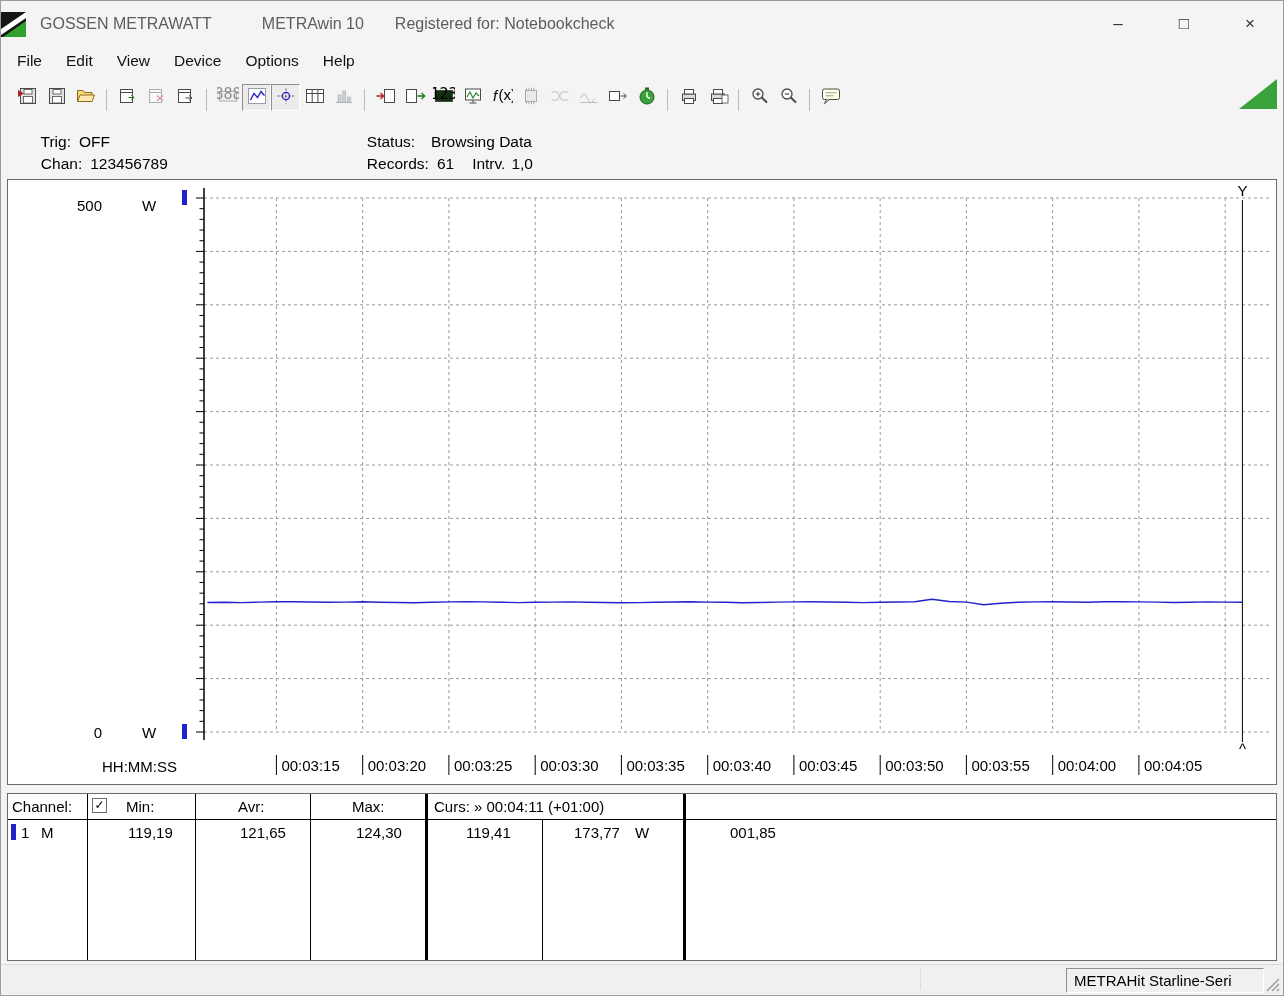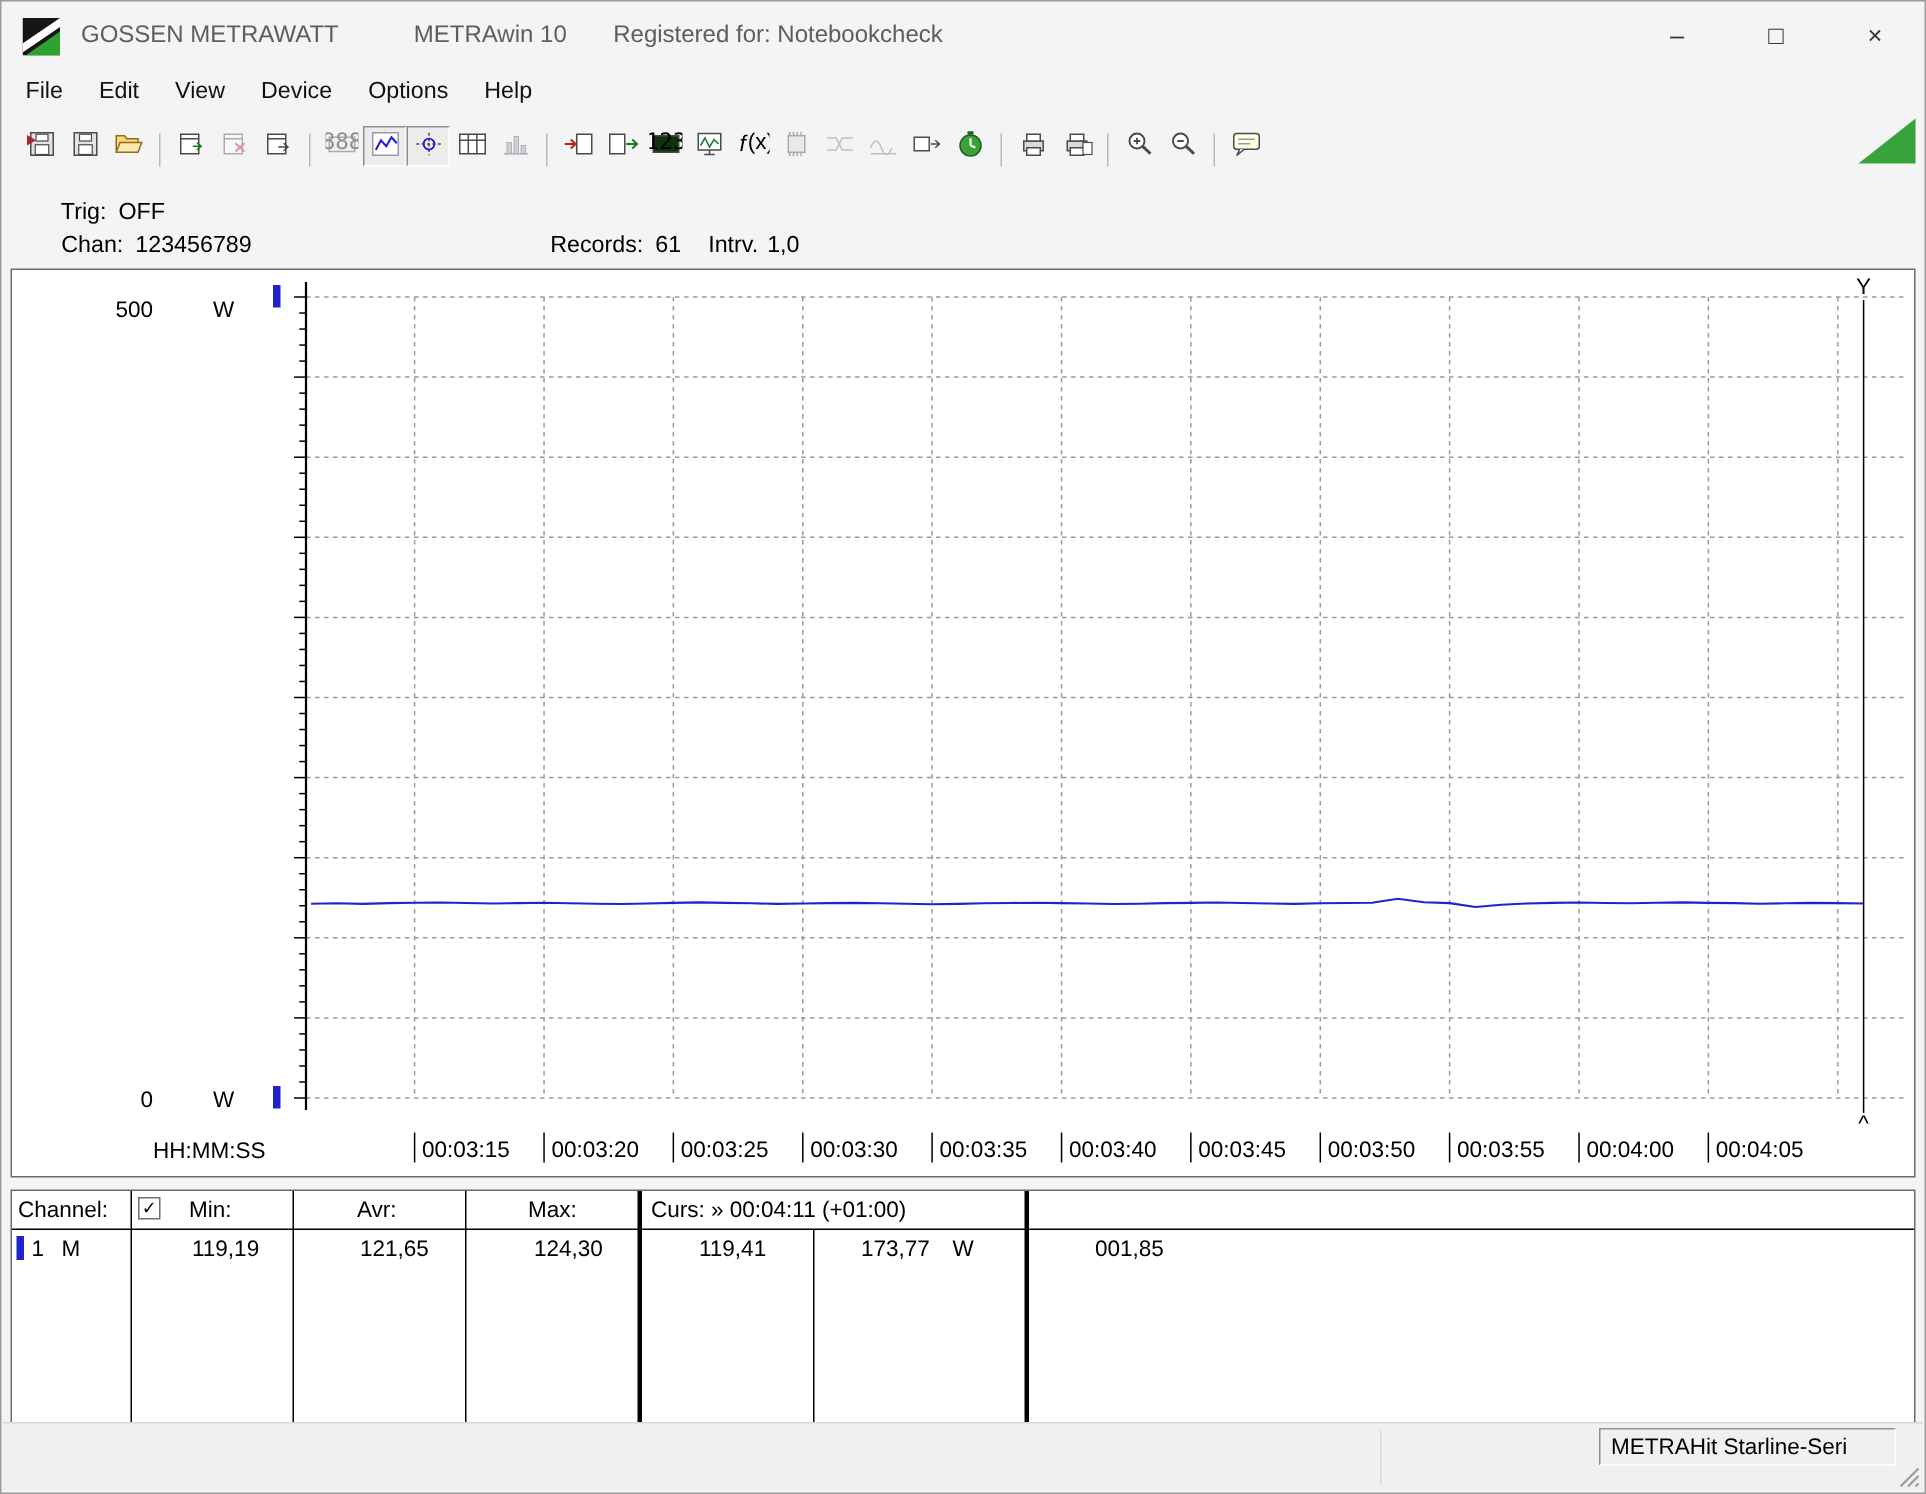--- a/index.html
+++ b/index.html
@@ -1,18 +1,18 @@
 <!DOCTYPE html>
 <html><head>
 <meta charset="utf-8">
 <style>
   *{box-sizing:border-box;margin:0;padding:0}
   html,body{width:1284px;height:996px;background:#fff;font-family:"Liberation Sans",sans-serif;}
   .window{position:relative;width:1284px;height:996px;background:#f4f4f4;border:1px solid #9b9b9b;overflow:hidden}
-  .titlebar{height:46px;display:flex;align-items:center;padding-left:14px;color:#5d5d5d;font-size:16px}
+  .titlebar{height:46px;display:flex;align-items:center;padding-left:0;color:#5d5d5d;font-size:16px}
   .logo{width:25px;height:25px;margin-right:14px}
   .title-app{margin-left:50px}
   .title-reg{margin-left:31px}
   .win-controls{margin-left:auto;display:flex;height:100%}
   .win-btn{width:66px;display:flex;align-items:center;justify-content:center;font-size:17px;color:#333;cursor:default}
   .menubar{display:flex;padding-left:4px;height:28px;align-items:center;font-size:15.5px;color:#111}
   .menu-item{padding:3px 12px}
   .toolbar{position:relative;display:flex;align-items:flex-end;height:36px;padding-left:12px}
   .tb-btn{width:29px;height:27px;border:1px solid transparent;background:transparent;display:flex;align-items:center;justify-content:center;padding:0}
   .tb-btn.active{background:#ececec;border-color:#8f8f8f #fff #fff #8f8f8f}
@@ -26,21 +26,21 @@
   .table-panel{position:absolute;left:6px;top:792px;width:1270px;height:168px;background:#fff;border:1px solid #6b6b6b;font-size:15px}
   .thead{position:absolute;left:0;right:0;top:0;height:26px;border-bottom:1px solid #000}
   .thead span{position:absolute;top:4px}
   .vline{position:absolute;top:0;bottom:0;width:1px;background:#000}
   .vline.thick{width:3px}
   .vline.below{top:26px}
   .checkbox{position:absolute;left:84px;top:4px;width:15px;height:15px;background:#fff;border:1px solid #6e6e6e;font-size:12px;line-height:13px;text-align:center}
   .trow{position:absolute;left:0;right:0;top:30px;height:20px}
   .trow span{position:absolute;top:0}
   .ch-marker{position:absolute;left:3px;top:1px;width:5px;height:16px;background:#2222cc}
-  .statusbar{position:absolute;left:1px;right:1px;bottom:1px;height:46px;background:#f0f0f0;border-top:1px solid #d8d8d8}
+  .statusbar{position:absolute;left:1px;right:1px;bottom:1px;height:30px;background:#f0f0f0;border-top:1px solid #d8d8d8}
   .sb-div{position:absolute;left:918px;top:4px;bottom:4px;width:1px;background:#dcdcdc}
   .device-box{position:absolute;right:18px;top:3px;width:198px;height:25px;border:1px solid;border-color:#8f8f8f #fff #fff #8f8f8f;background:#f0f0f0;line-height:23px;padding-left:7px;font-size:15px;color:#000}
   .grip{position:absolute;right:2px;bottom:2px}
   svg text{font-family:"Liberation Sans",sans-serif;font-size:15px;fill:#000}
 </style>
 </head>
 <body>
 
 <div class="window">
 
@@ -264,20 +264,23 @@
           </svg></span>
       </button>
     </div>
 
   <div class="info">
     <div class="info-line" style="left:14px;top:4px">
       <span>Trig:</span><span class="v8">OFF</span>
     </div>
     <div class="info-line" style="left:14px;top:26px">
       <span>Chan:</span><span class="v8">123456789</span>
+    </div>
+    <div class="info-line" style="left:340px;top:4px">
+      <span>Status:</span><span class="v16">Browsing Data</span>
     </div>
     <div class="info-line" style="left:340px;top:26px">
       <span>Records:</span><span class="v8">61</span><span class="v18">Intrv.</span><span class="v6">1,0</span>
     </div>
   </div>
 
   <div class="chart-panel">
     <svg id="chart-svg" width="1268" height="604">
         <line x1="196" y1="552" x2="1262" y2="552" stroke="#9a9a9a" stroke-dasharray="3,3"></line>
         <line x1="196" y1="498.6" x2="1262" y2="498.6" stroke="#9a9a9a" stroke-dasharray="3,3"></line>

